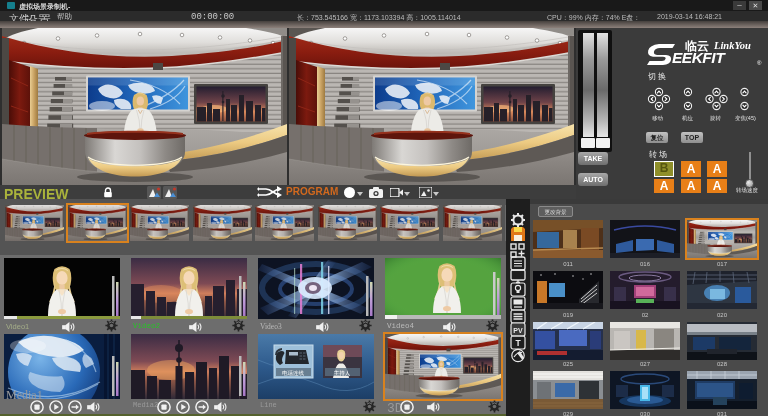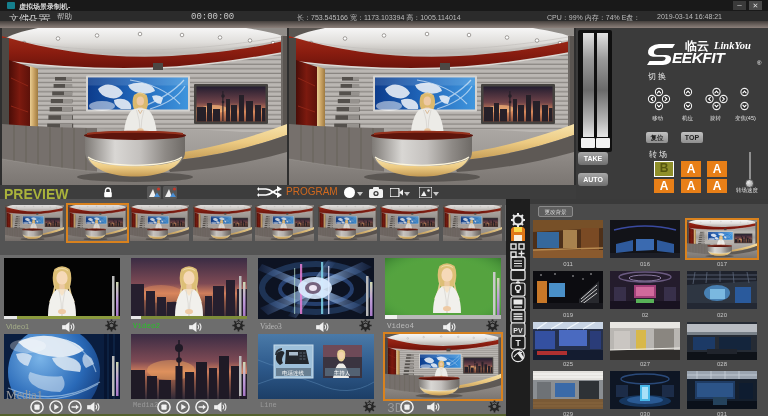--- a/index.html
+++ b/index.html
@@ -285,21 +285,21 @@
 </svg>
 <svg class="ab" style="left:257px;top:186px" width="25" height="12" viewBox="0 0 25 12">
     <g fill="none" stroke="#fff" stroke-width="1.6">
       <path d="M2,3 h7 c6,0 8,6 14,6"></path>
       <path d="M2,9 h7 c6,0 8,-6 14,-6"></path>
     </g>
     <path d="M20,0 l5,3 l-5,3 Z" fill="#fff"></path>
     <path d="M20,6 l5,3 l-5,3 Z" fill="#fff"></path>
     <path d="M2,1 l-2,2 l2,2 Z M2,7 l-2,2 l2,2 Z" fill="#fff"></path>
   </svg>
-<div class="ab" style="left:286px;top:186px;font-size:10px;font-weight:normal;color:#d2691e">PROGRAM</div>
+<div class="ab" style="left:286px;top:186px;font-size:10px;font-weight:bold;color:#d2691e">PROGRAM</div>
 <div class="ab" style="left:344px;top:187px;width:11px;height:11px;background:#fff;border-radius:50%"></div>
 <div class="ab" style="left:357px;top:192px;width:0;height:0;border-left:3px solid transparent;border-right:3px solid transparent;border-top:4px solid #c8c8c8"></div>
 <svg class="ab" style="left:369px;top:187px" width="14" height="11" viewBox="0 0 14 11">
     <rect y="2" width="14" height="9" rx="1.5" fill="#f0f0f0"></rect>
     <rect x="4" width="6" height="3" rx="1" fill="#f0f0f0"></rect>
     <circle cx="7" cy="6.5" r="2.6" fill="#3d3d3d"></circle>
     <circle cx="7" cy="6.5" r="1.2" fill="#f0f0f0"></circle>
   </svg>
 <svg class="ab" style="left:390px;top:188px" width="13" height="9" viewBox="0 0 13 9">
     <rect width="9" height="9" rx="1.5" fill="none" stroke="#f0f0f0" stroke-width="1.3"></rect>

